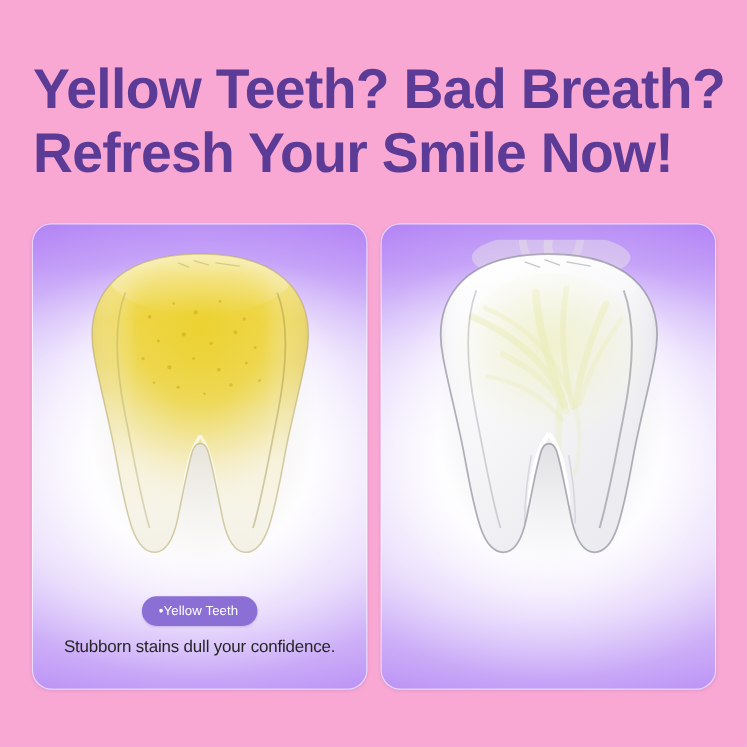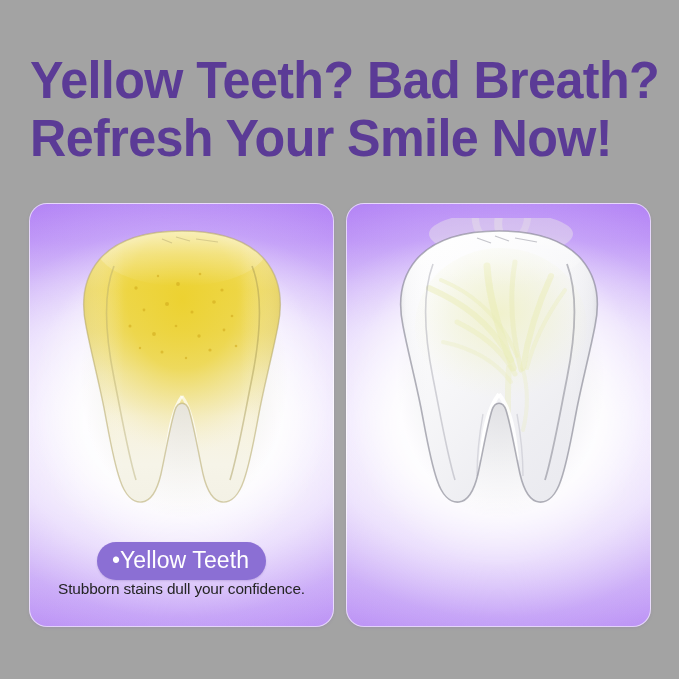--- a/index.html
+++ b/index.html
@@ -13,21 +13,21 @@
 
   body {
     font-family: "Liberation Sans", sans-serif;
     background: #ddd5f7;
     position: relative;
   }
 
   .poster {
     position: absolute;
     inset: 0;
-    background: #a3a3a3;
+    background: #f9a8d4;
   }
 
   
   .headline {
     position: absolute;
     left: 30px;
     top: 52px;
     width: 625px;
   }
   .headline-line {
@@ -115,31 +115,32 @@
     bottom: 28px;
     text-align: center;
     padding: 0 10px;
   }
 
   .badge {
     display: inline-block;
     background: #8b6fd4;
     color: #ffffff;
     font-family: "Liberation Sans", sans-serif;
-    font-size: 23px;
+    font-size: 12px;
     font-weight: 400;
     line-height: 1;
     padding: 7px 17px 8px 15px;
     border-radius: 999px;
     letter-spacing: 0.1px;
     white-space: nowrap;
     box-shadow: 0 1px 2px rgba(90,60,150,0.22);
   }
 
   .sub {
+    margin-top: 11px;
     color: #252525;
     font-family: "Liberation Sans", sans-serif;
     font-size: 15.4px;
     line-height: 1.2;
     letter-spacing: -0.15px;
     white-space: nowrap;
   }
   .card.right .sub { font-size: 14.6px; }
   .card.right .badge { font-size: 17.5px; }
 </style>

